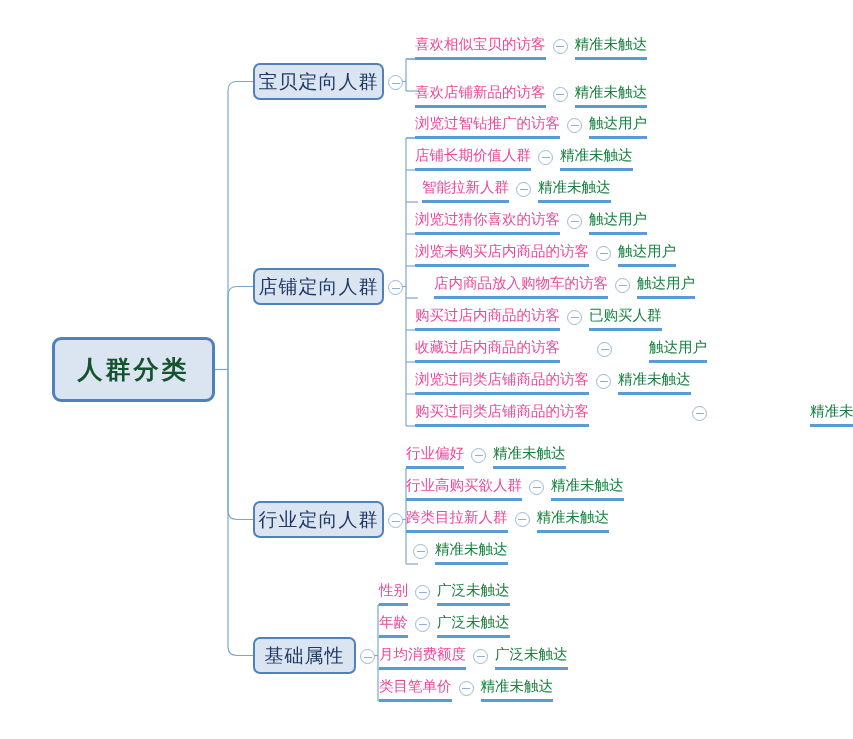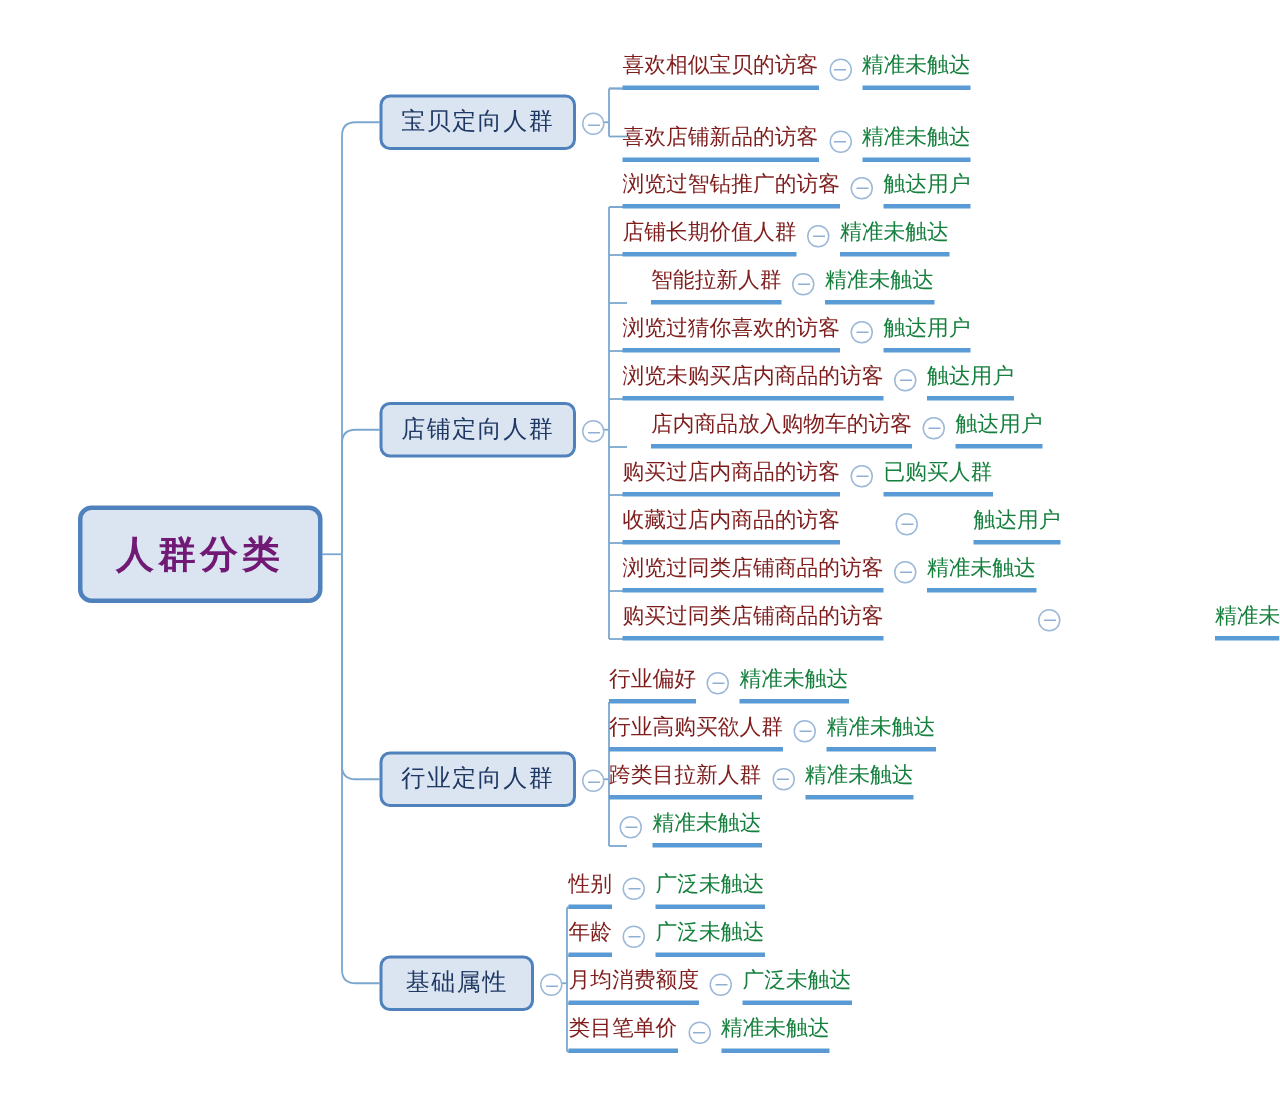--- a/index.html
+++ b/index.html
@@ -30,53 +30,53 @@
   
   .root-node {
     position: absolute;
     box-sizing: border-box;
     background: #dbe5f1;
     border: 3px solid #4f81bd;
     border-radius: 9px;
     display: flex;
     align-items: center;
     justify-content: center;
-    color: #701a75;
+    color: #14532d;
     font-size: 25px;
     font-weight: bold;
     letter-spacing: 3px;
     z-index: 3;
   }
 
   
   .branch-node {
     position: absolute;
     box-sizing: border-box;
     background: #dbe5f1;
     border: 2px solid #4f81bd;
     border-radius: 7px;
     display: flex;
     align-items: center;
     justify-content: center;
     color: #1f3864;
-    font-size: 16px;
+    font-size: 19px;
     letter-spacing: 1px;
     z-index: 3;
   }
 
   
   .leaf {
     position: absolute;
     display: flex;
     align-items: center;
     white-space: nowrap;
     z-index: 2;
   }
   .leaf-text {
-    color: #7f1d1d;
+    color: #ec4899;
     font-size: 14.5px;
     border-bottom: 3px solid #5b9bd5;
     padding-bottom: 4px;
     line-height: 17px;
   }
   .leaf-gap {
     width: 7px;
     flex: 0 0 auto;
   }
   .collapse-icon {
@@ -196,21 +196,21 @@
         <span class="leaf-gap"></span>
         <span class="leaf-sub">触达用户</span>
       </div>
       <div class="leaf" style="left: 415px; top: 147px;">
         <span class="leaf-text">店铺长期价值人群</span>
         <span class="leaf-gap"></span>
         <span class="collapse-icon"></span>
         <span class="leaf-gap"></span>
         <span class="leaf-sub">精准未触达</span>
       </div>
-      <div class="leaf" style="left: 434px; top: 179px; text-align: right;">
+      <div class="leaf" style="left: 422px; top: 179px; text-align: right;">
         <span class="leaf-text">智能拉新人群</span>
         <span class="leaf-gap"></span>
         <span class="collapse-icon"></span>
         <span class="leaf-gap"></span>
         <span class="leaf-sub">精准未触达</span>
       </div>
       <div class="leaf" style="left: 415px; top: 211px;">
         <span class="leaf-text">浏览过猜你喜欢的访客</span>
         <span class="leaf-gap"></span>
         <span class="collapse-icon"></span>

